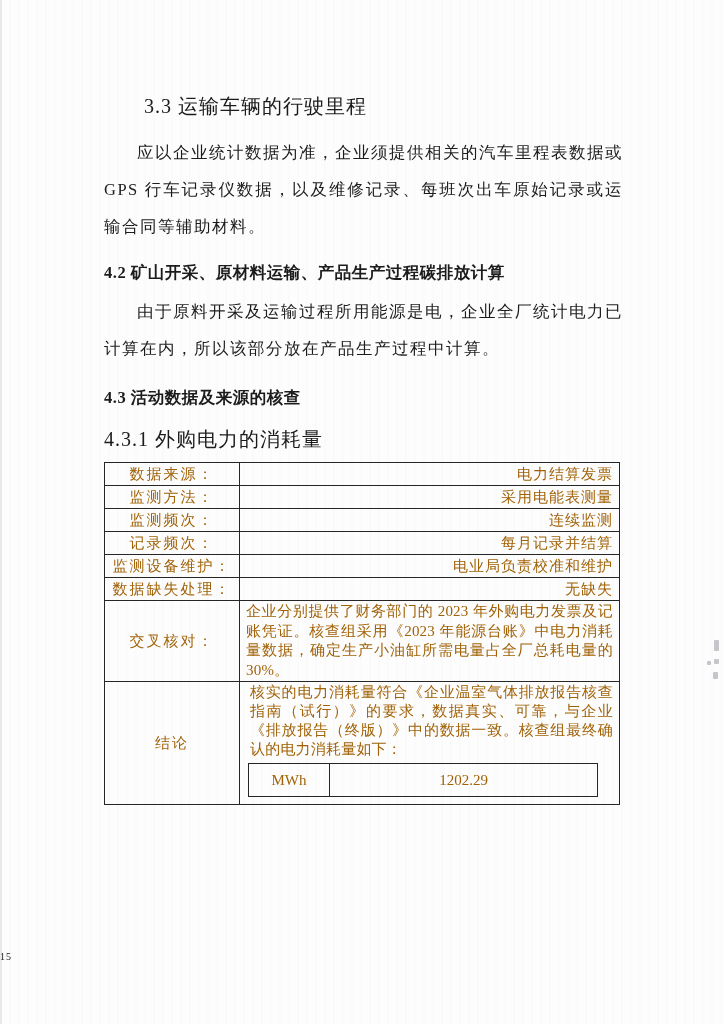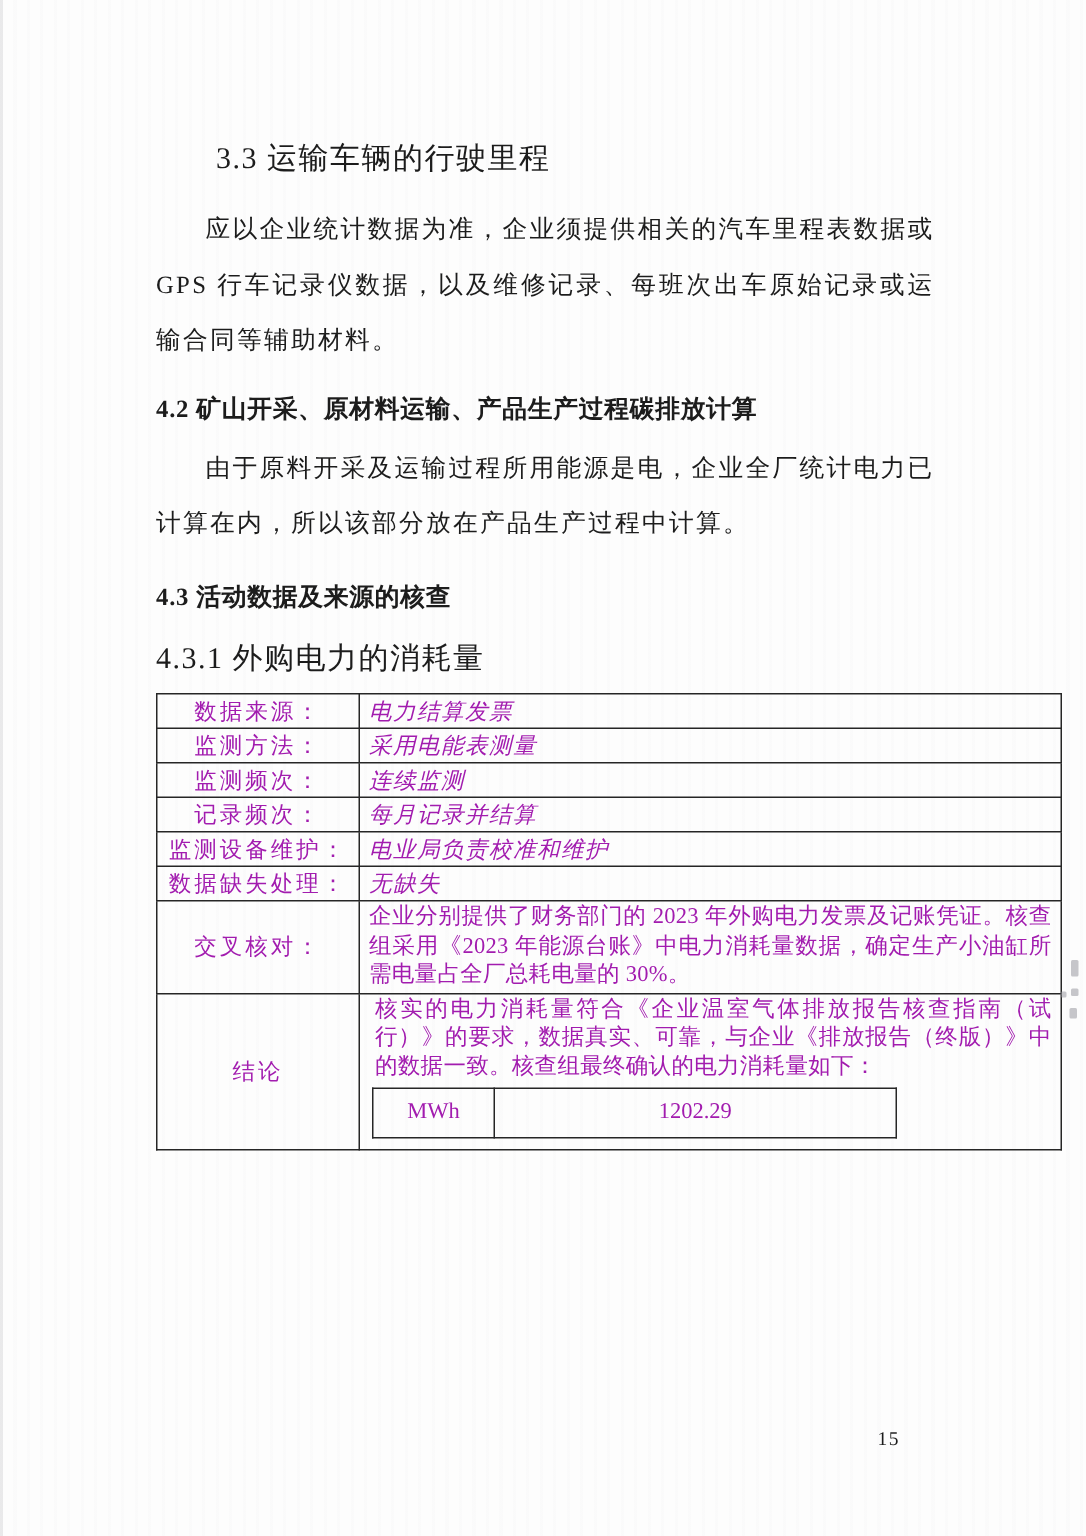--- a/index.html
+++ b/index.html
@@ -28,45 +28,45 @@
 
   .m-p1  { margin-top:9px; }
   .m-h4  { margin-top:2px; }
   .m-h42 { margin-top:9px; }
   .m-p3  { margin-top:2px; }
   .m-h43 { margin-top:12px; }
   .m-h431{ margin-top:8px; line-height:30px; }
 
   table.vtable {
     border-collapse:collapse; table-layout:fixed;
-    width:604px; margin-top:8px;
-    font-size:15px; color:#a21caf;
+    width:516px; margin-top:8px;
+    font-size:15px; color:#a16207;
   }
   table.vtable td { border:1.5px solid #262626; padding:1px 6px; vertical-align:middle; }
   td.lbl { width:122px; text-align:center; letter-spacing:2px; }
-  td.val { text-align:left; letter-spacing:1px; height:20px;font-style:italic; }
+  td.val { text-align:right; letter-spacing:1px; height:20px; }
   td.cell-paragraph {
     text-align:justify; line-height:19.5px; padding:3px 8px;
     letter-spacing:0.2px;
   }
   td.cell-conclusion { padding:3px 8px 8px 4px; }
   td.cell-conclusion .c-text { text-align:justify; line-height:19px; letter-spacing:0.2px; padding-left:4px; }
 
   table.itable {
     border-collapse:collapse; table-layout:fixed;
     width:350px; margin:4px 0 6px 2px; font-size:15px;
   }
   table.itable td { border:1.5px solid #262626; text-align:center; padding:0 4px; }
   table.itable td.c1 { width:72px; }
   table.itable tr.hdr td { height:25px; }
   table.itable tr.valr td { height:32px; }
 
   .footer {
     position:absolute; top:951px; left:0; width:600px;
-    text-align:right; font-size:13px; letter-spacing:1px;
+    text-align:left; font-size:10px; letter-spacing:1px;
   }
 
   .artifact { position:absolute; background:#8f8f98; opacity:0.5; border-radius:1px; }
   .a1 { left:714px; top:640px; width:5px; height:11px; }
   .a2 { left:714px; top:659px; width:5px; height:5px; }
   .a3 { left:707px; top:661px; width:4px; height:4px; }
   .a4 { left:713px; top:672px; width:5px; height:7px; }
   .edge { position:absolute; left:0; top:0; width:2px; height:1024px; background:rgba(90,90,100,0.10); }
 </style>
 </head>

